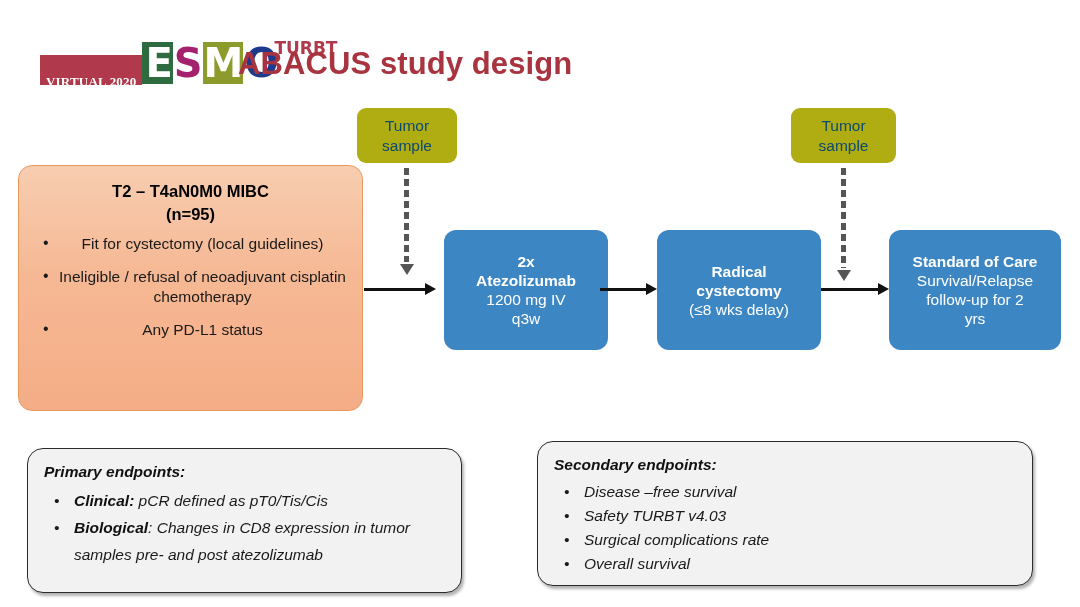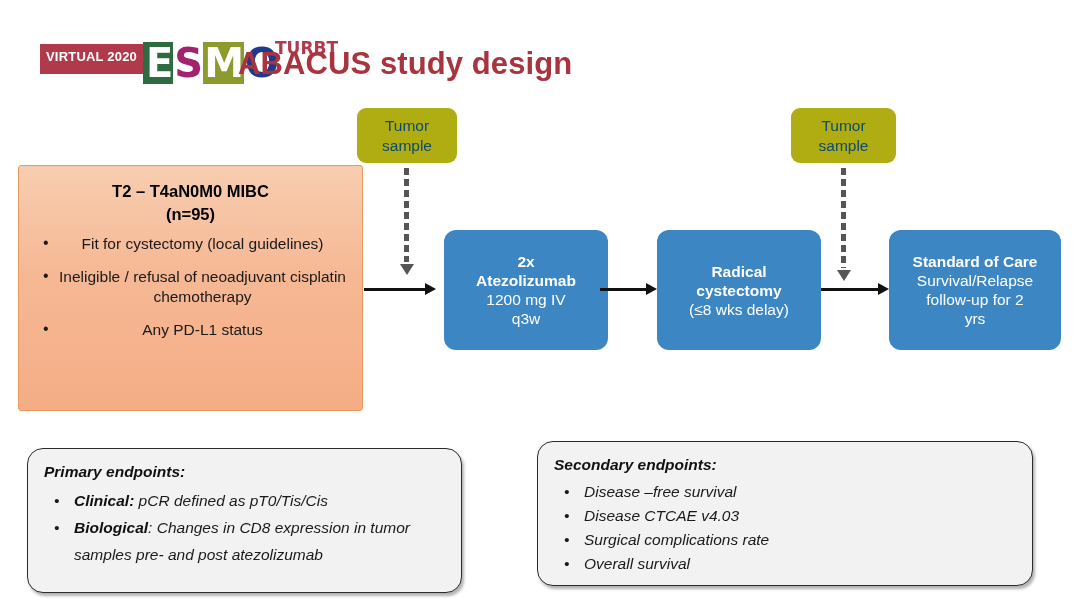--- a/index.html
+++ b/index.html
@@ -23,25 +23,26 @@
     height: 48px;
     display: flex;
     align-items: flex-start;
   }
   #virtual-badge {
     background: #b0394b;
     color: #ffffff;
     font-size: 13px;
     font-weight: 700;
     line-height: 14px;
-    padding: 6px 6px 5px 6px;
+    padding: 20px 6px 5px 6px;
     letter-spacing: 0.2px;
-    margin-top: 6px;
+    margin-top: 17px;
     height: 30px;
     box-sizing: border-box;
+    font-family: Liberation Serif, serif;
   }
   .esmo-wrap {
     position: relative;
     display: flex;
     align-items: flex-start;
     margin-top: 2px;
   }
   .esmo-letters {
     display: flex;
     align-items: stretch;
@@ -92,21 +93,21 @@
     justify-content: center;
     align-items: center;
     text-align: center;
   }
 
   #eligibility-box {
     left: 18px;
     top: 165px;
     width: 345px;
     height: 246px;
-    border-radius: 3px;
+    border-radius: 14px;
     border: 1.5px solid #e89a5c;
     background: linear-gradient(180deg, #f7cdb0 0%, #f6b894 45%, #f4ad86 100%);
     align-items: stretch;
     justify-content: flex-start;
     padding: 14px 14px 10px 14px;
   }
   #eligibility-title {
     font-size: 16.5px;
     font-weight: 700;
     color: #000000;
@@ -338,17 +339,17 @@
   <ul class="ep-list">
     <li><b>Clinical:</b><span> pCR defined as pT0/Tis/Cis</span></li>
     <li><b>Biological</b><span>: Changes in CD8 expression in tumor samples pre- and post atezolizumab</span></li>
   </ul>
 </div>
 
 <div id="secondary-endpoints" class="endpoint-panel">
   <div class="ep-title">Secondary endpoints:</div>
   <ul class="ep-list">
     <li>Disease –free survival</li>
-    <li>Disease CTCAE v4.03</li>
+    <li>Safety TURBT v4.03</li>
     <li>Surgical complications rate</li>
     <li>Overall survival</li>
   </ul>
 </div>
 
 </body></html>

